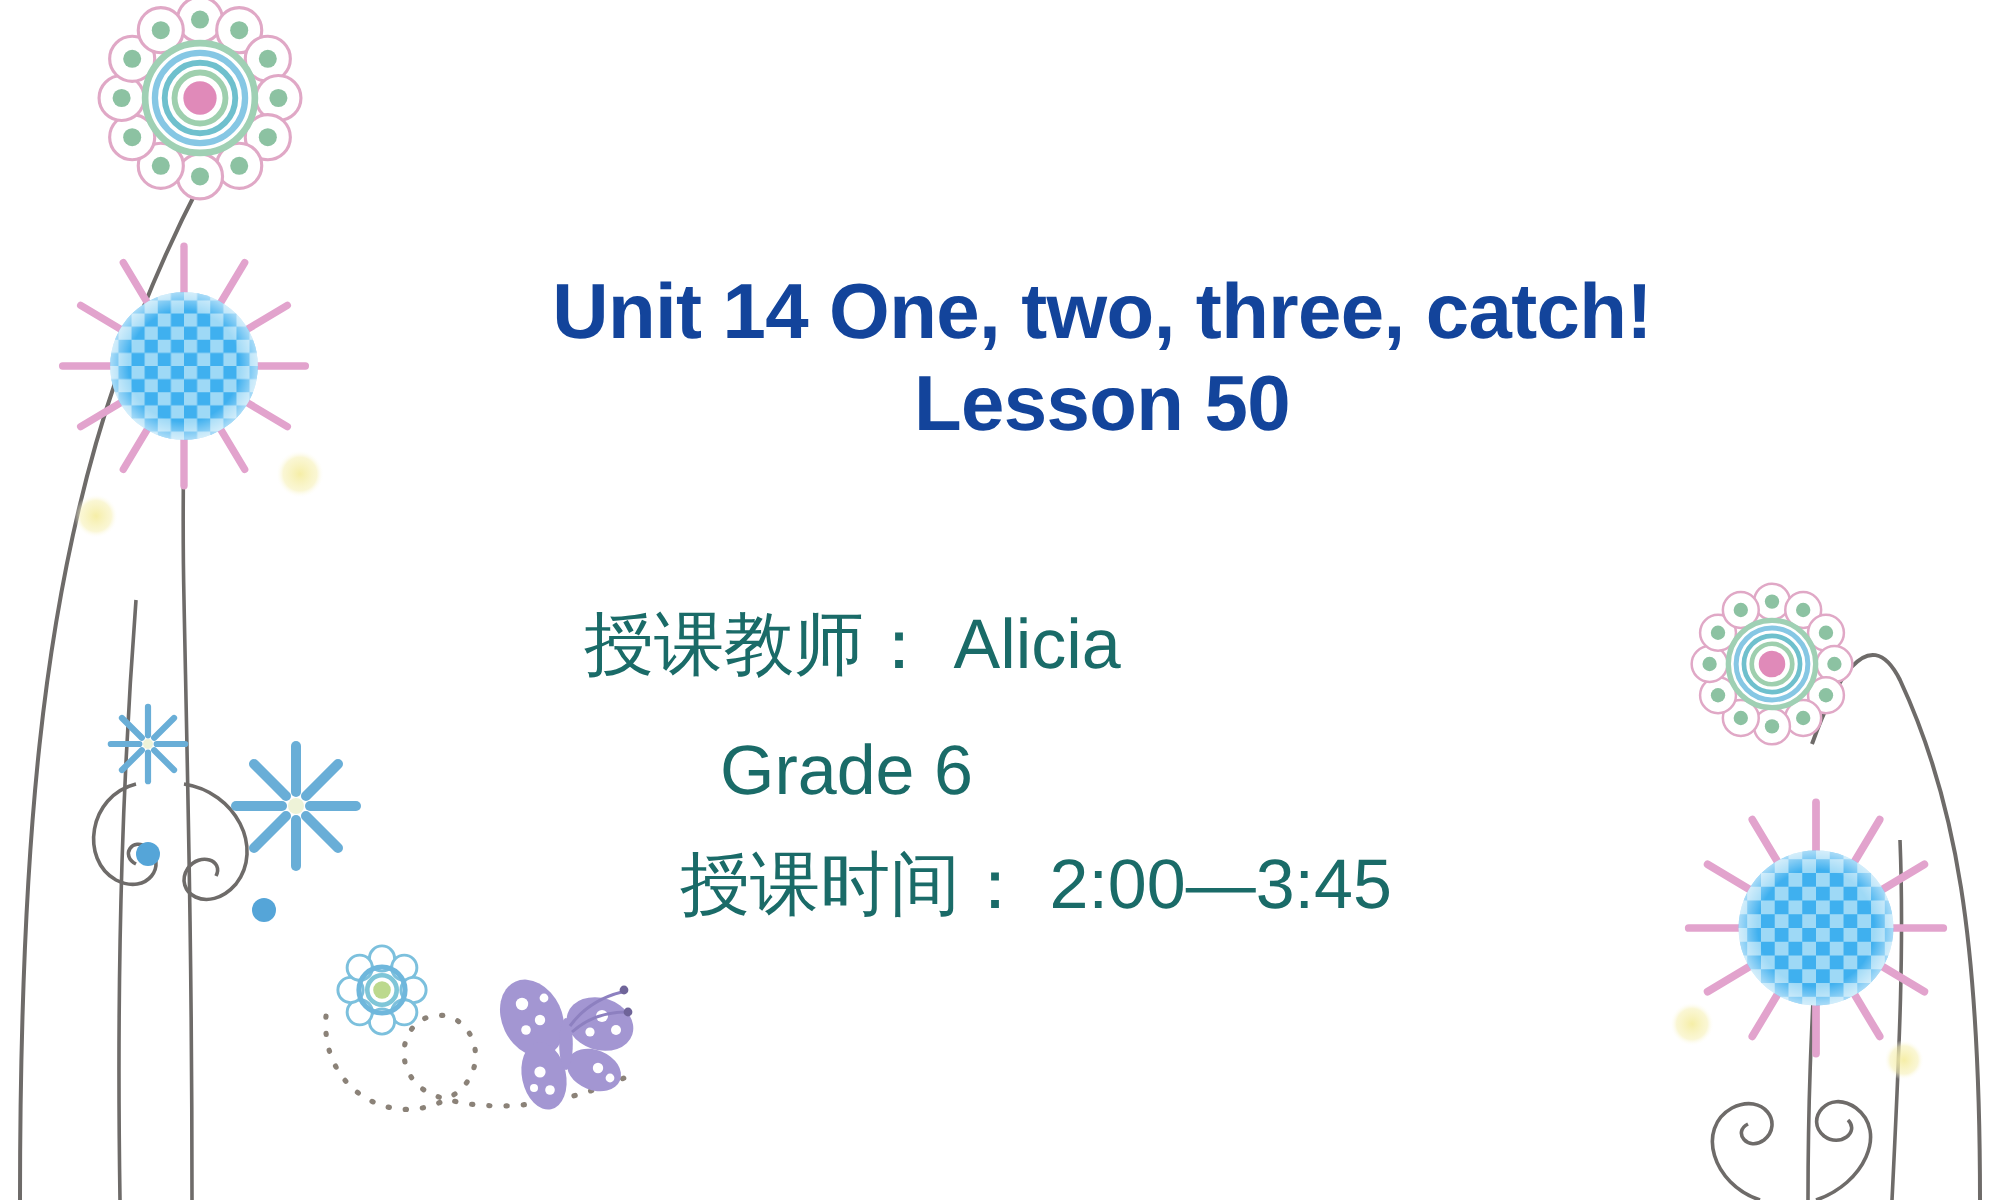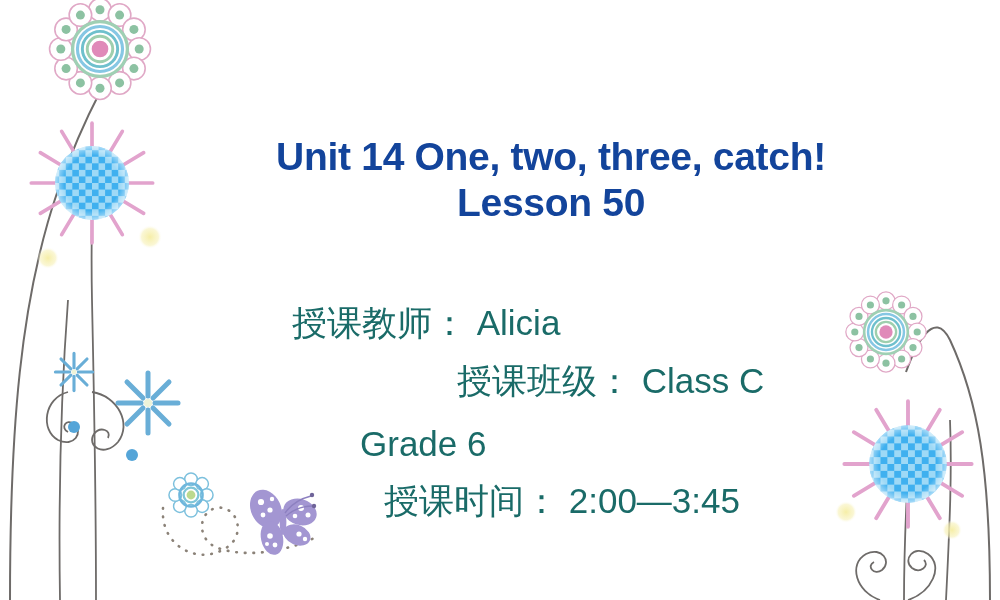--- a/index.html
+++ b/index.html
@@ -66,21 +66,21 @@
     line-height: 1.0;
   }
   .body-line {
     display: block;
     white-space: nowrap;
     font-family: "Liberation Sans", "DejaVu Sans", sans-serif;
   }
   .line-teacher { padding-left: 292px; margin-bottom: 23px; }
   .line-class   { padding-left: 457px; margin-bottom: 23px; }
   .line-grade   { padding-left: 360px; margin-bottom: 22px; margin-top: 28px; }
-  .line-time    { padding-left: 340px; margin-left: 44px; }
+  .line-time    { padding-left: 340px; }
 </style>
 </head>
 <body>
 
 <div id="slide">
 
   <svg class="decor" viewBox="0 0 1000 600">
     <defs>
 
       <pattern id="checker" width="16" height="16" patternUnits="userSpaceOnUse">
@@ -275,19 +275,18 @@
 
   <div class="text-layer">
 
     <div class="title-block">
       <span class="title-line">Unit 14 One, two, three, catch!</span>
       <span class="title-line">Lesson 50</span>
     </div>
 
     <div class="body-block">
       <span class="body-line line-teacher">授课教师： Alicia</span>
-      <span class="body-line line-class">授课班级： Class C</span>
       <span class="body-line line-grade">Grade 6</span>
       <span class="body-line line-time">授课时间： 2:00—3:45</span>
     </div>
 
   </div>
 </div>
 
 </body></html>

